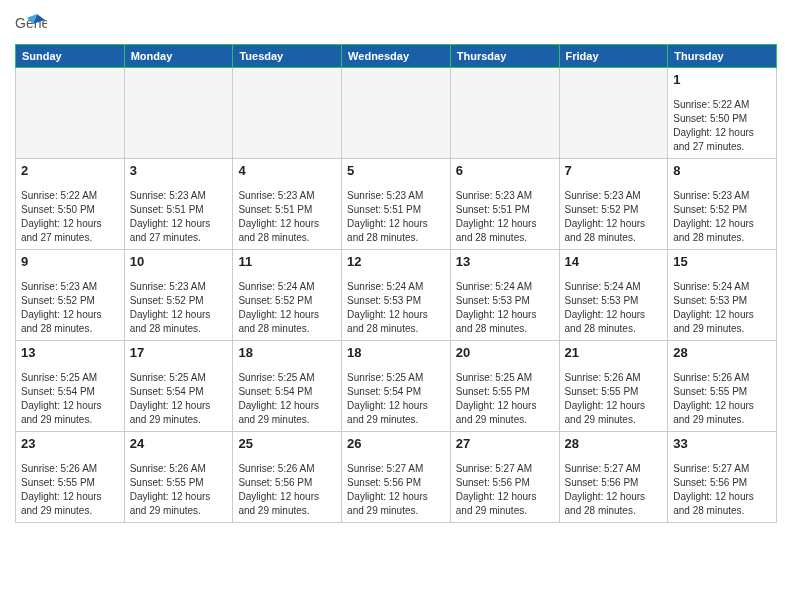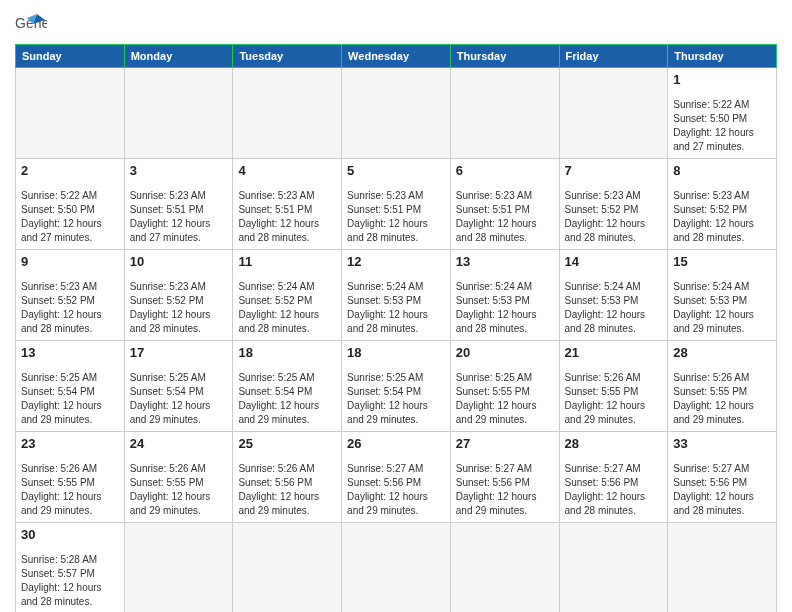--- a/index.html
+++ b/index.html
@@ -307,28 +307,14 @@
 Sunset: 5:56 PM
 Daylight: 12 hours and 28 minutes.</div>
         </td>
         <td>
           <div class="day-number">33</div>
           <div class="day-info" style="white-space: pre-line;">Sunrise: 5:27 AM
 Sunset: 5:56 PM
 Daylight: 12 hours and 28 minutes.</div>
         </td>
       </tr>
-      <tr class="last-row">
-        <td>
-          <div class="day-number">30</div>
-          <div class="day-info" style="white-space: pre-line;">Sunrise: 5:28 AM
-Sunset: 5:57 PM
-Daylight: 12 hours and 28 minutes.</div>
-        </td>
-        <td class="empty"></td>
-        <td class="empty"></td>
-        <td class="empty"></td>
-        <td class="empty"></td>
-        <td class="empty"></td>
-        <td class="empty"></td>
-      </tr>
     </tbody>
 </table>
 
 </body></html>

